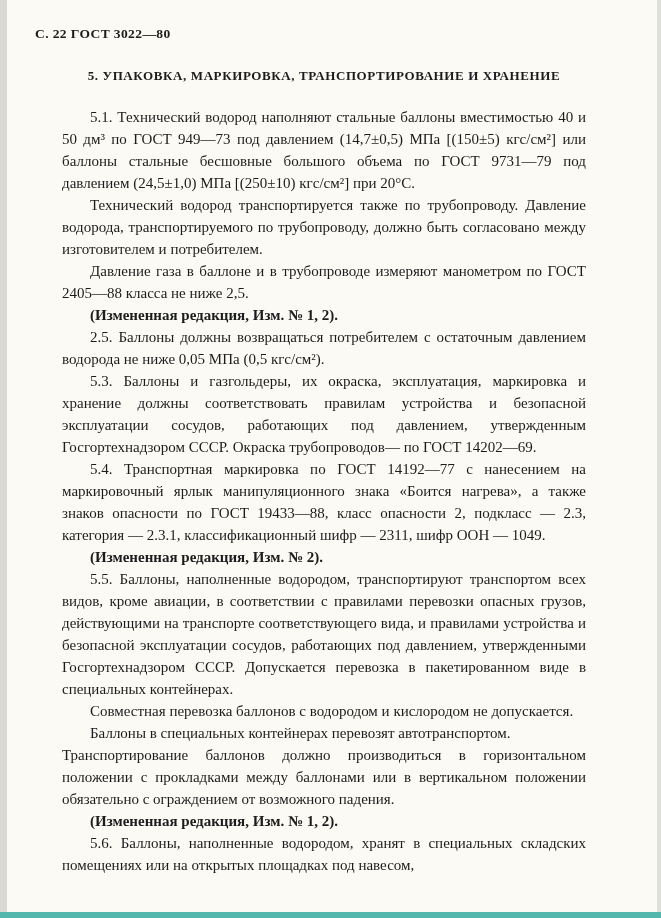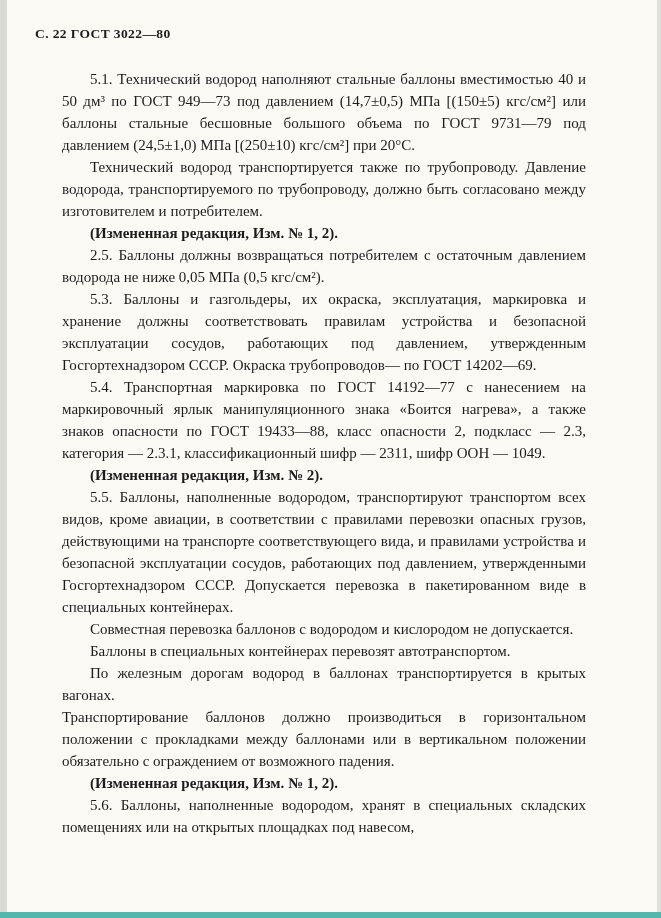--- a/index.html
+++ b/index.html
@@ -65,31 +65,32 @@
 </head>
 <body>
 
 <div class="scan-edge-left"></div>
 <div class="scan-edge-right"></div>
 <div class="scan-strip-bottom"></div>
 
 <div class="page">
   <div class="doc-header">С. 22 ГОСТ 3022—80</div>
 
+  <h1 class="section-title">5. УПАКОВКА, МАРКИРОВКА, ТРАНСПОРТИРОВАНИЕ И ХРАНЕНИЕ</h1>
 
   <div class="doc-body">
 
   <p class="para indent">5.1. Технический водород наполняют стальные баллоны вместимостью 40 и 50 дм³ по ГОСТ 949—73 под давлением (14,7±0,5) МПа [(150±5) кгс/см²] или баллоны стальные бесшовные большого объема по ГОСТ 9731—79 под давлением (24,5±1,0) МПа [(250±10) кгс/см²] при 20°С.</p>
       <p class="para indent">Технический водород транспортируется также по трубопроводу. Давление водорода, транспортируемого по трубопроводу, должно быть согласовано между изготовителем и потребителем.</p>
+      <p class="para indent">Давление газа в баллоне и в трубопроводе измеряют манометром по ГОСТ 2405—88 класса не ниже 2,5.</p>
       <p class="para indent bold">(Измененная редакция, Изм. № 1, 2).</p>
       <p class="para indent">2.5. Баллоны должны возвращаться потребителем с остаточным давлением водорода не ниже 0,05 МПа (0,5 кгс/см²).</p>
       <p class="para indent">5.3. Баллоны и газгольдеры, их окраска, эксплуатация, маркировка и хранение должны соответствовать правилам устройства и безопасной эксплуатации сосудов, работающих под давлением, утвержденным Госгортехнадзором СССР. Окраска трубопроводов— по ГОСТ 14202—69.</p>
       <p class="para indent">5.4. Транспортная маркировка по ГОСТ 14192—77 с нанесением на маркировочный ярлык манипуляционного знака «Боится нагрева», а также знаков опасности по ГОСТ 19433—88, класс опасности 2, подкласс — 2.3, категория — 2.3.1, классификационный шифр — 2311, шифр ООН — 1049.</p>
       <p class="para indent bold">(Измененная редакция, Изм. № 2).</p>
       <p class="para indent">5.5. Баллоны, наполненные водородом, транспортируют транспортом всех видов, кроме авиации, в соответствии с правилами перевозки опасных грузов, действующими на транспорте соответствующего вида, и правилами устройства и безопасной эксплуатации сосудов, работающих под давлением, утвержденными Госгортехнадзором СССР. Допускается перевозка в пакетированном виде в специальных контейнерах.</p>
       <p class="para indent">Совместная перевозка баллонов с водородом и кислородом не допускается.</p>
       <p class="para indent">Баллоны в специальных контейнерах перевозят автотранспортом.</p>
-      <p class="para indent">По железным дорогам водород в баллонах транспортируется в крытых вагонах.</p>
       <p class="para">Транспортирование баллонов должно производиться в горизонтальном положении с прокладками между баллонами или в вертикальном положении обязательно с ограждением от возможного падения.</p>
       <p class="para indent bold">(Измененная редакция, Изм. № 1, 2).</p>
       <p class="para indent">5.6. Баллоны, наполненные водородом,  хранят в специальных складских помещениях или на открытых площадках под навесом,</p>
     </div>
 </div>
 
 </body></html>

